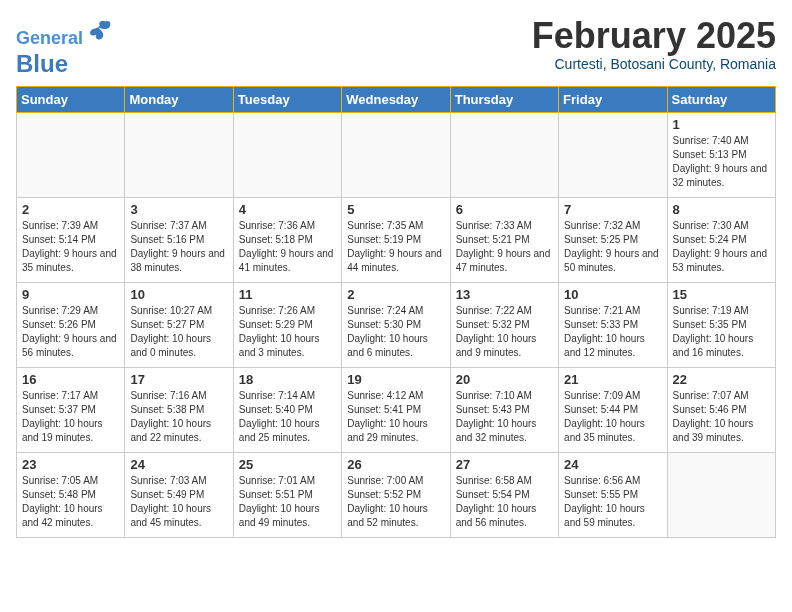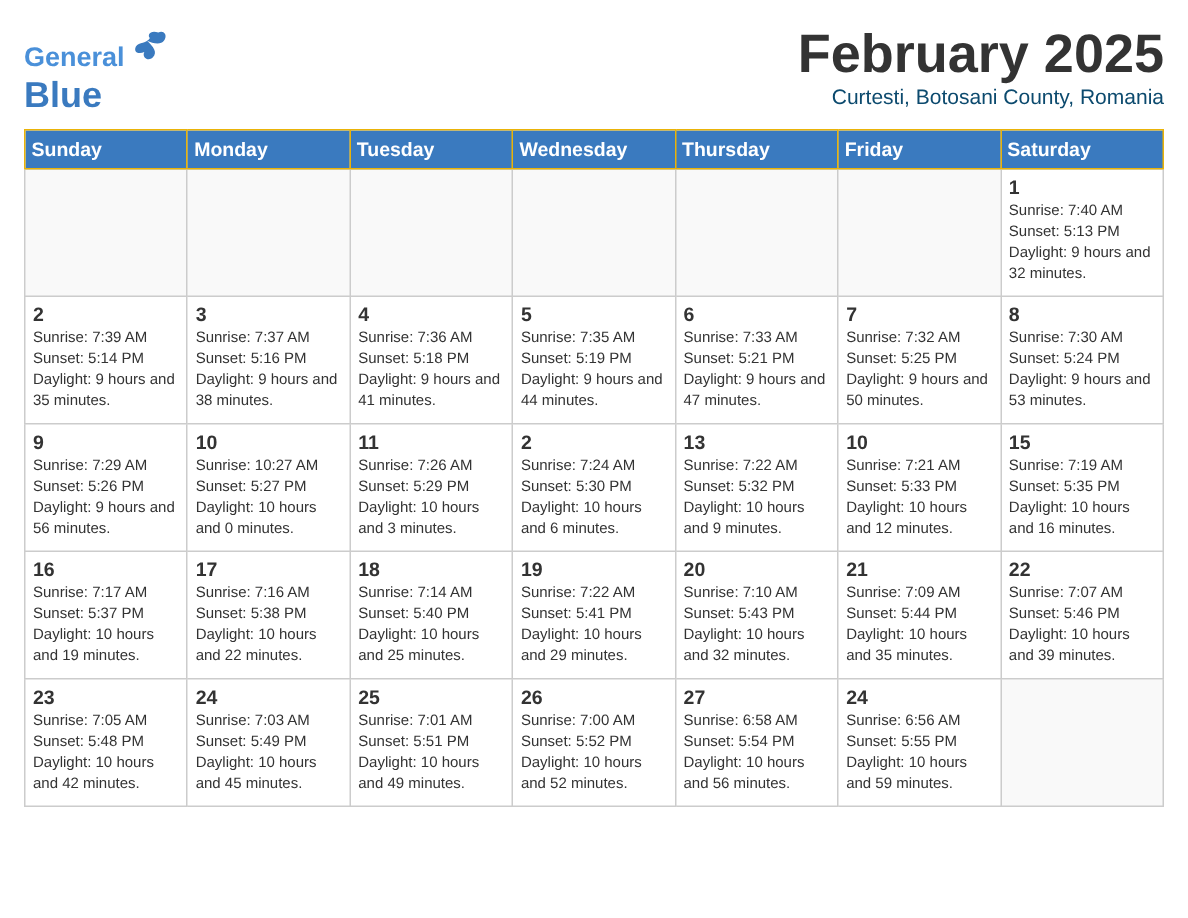--- a/index.html
+++ b/index.html
@@ -239,21 +239,21 @@
 Daylight: 10 hours and 22 minutes.</div>
         </td>
         <td>
           <span class="day-num">18</span>
           <div class="day-info">Sunrise: 7:14 AM
 Sunset: 5:40 PM
 Daylight: 10 hours and 25 minutes.</div>
         </td>
         <td>
           <span class="day-num">19</span>
-          <div class="day-info">Sunrise: 7:22 AM
+          <div class="day-info">Sunrise: 4:12 AM
 Sunset: 5:41 PM
 Daylight: 10 hours and 29 minutes.</div>
         </td>
         <td>
           <span class="day-num">20</span>
           <div class="day-info">Sunrise: 7:10 AM
 Sunset: 5:43 PM
 Daylight: 10 hours and 32 minutes.</div>
         </td>
         <td>

